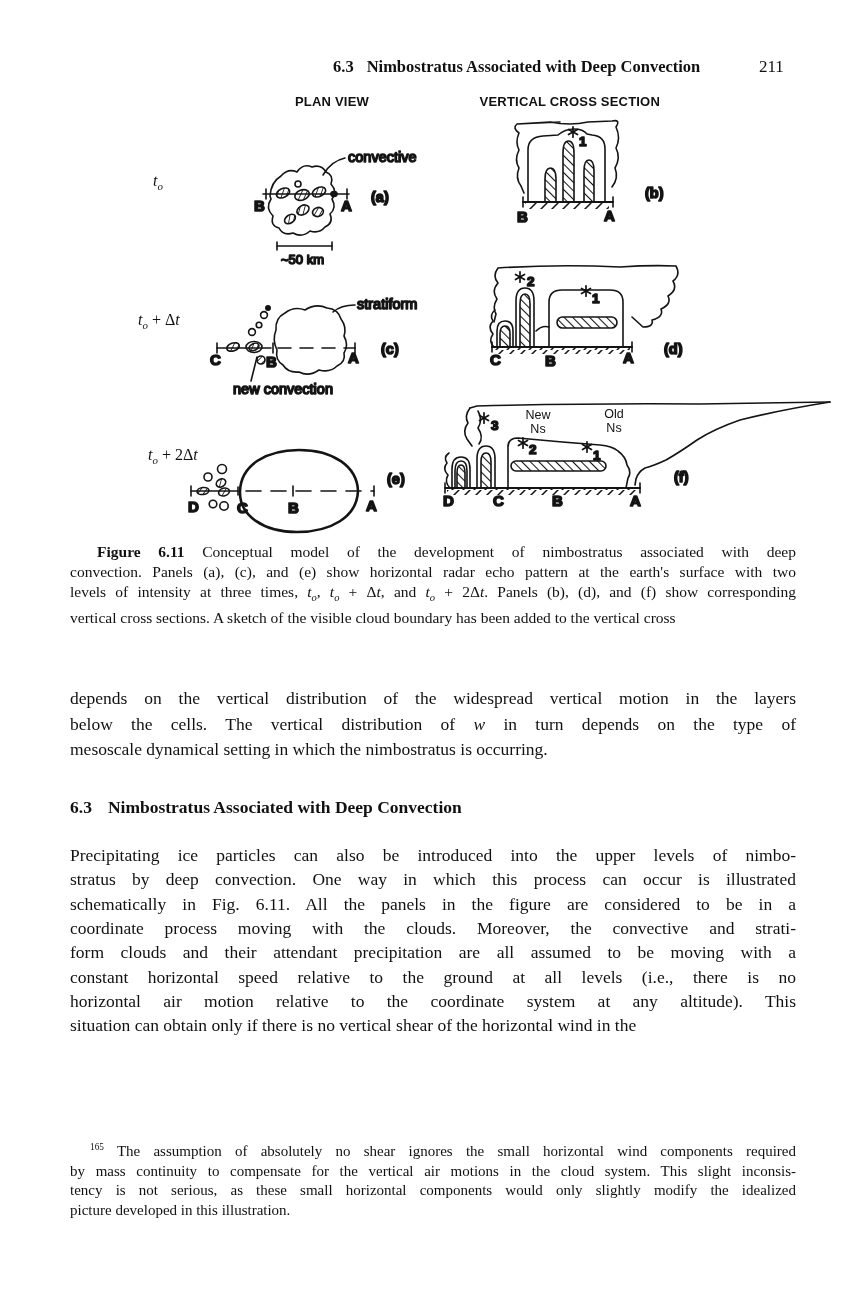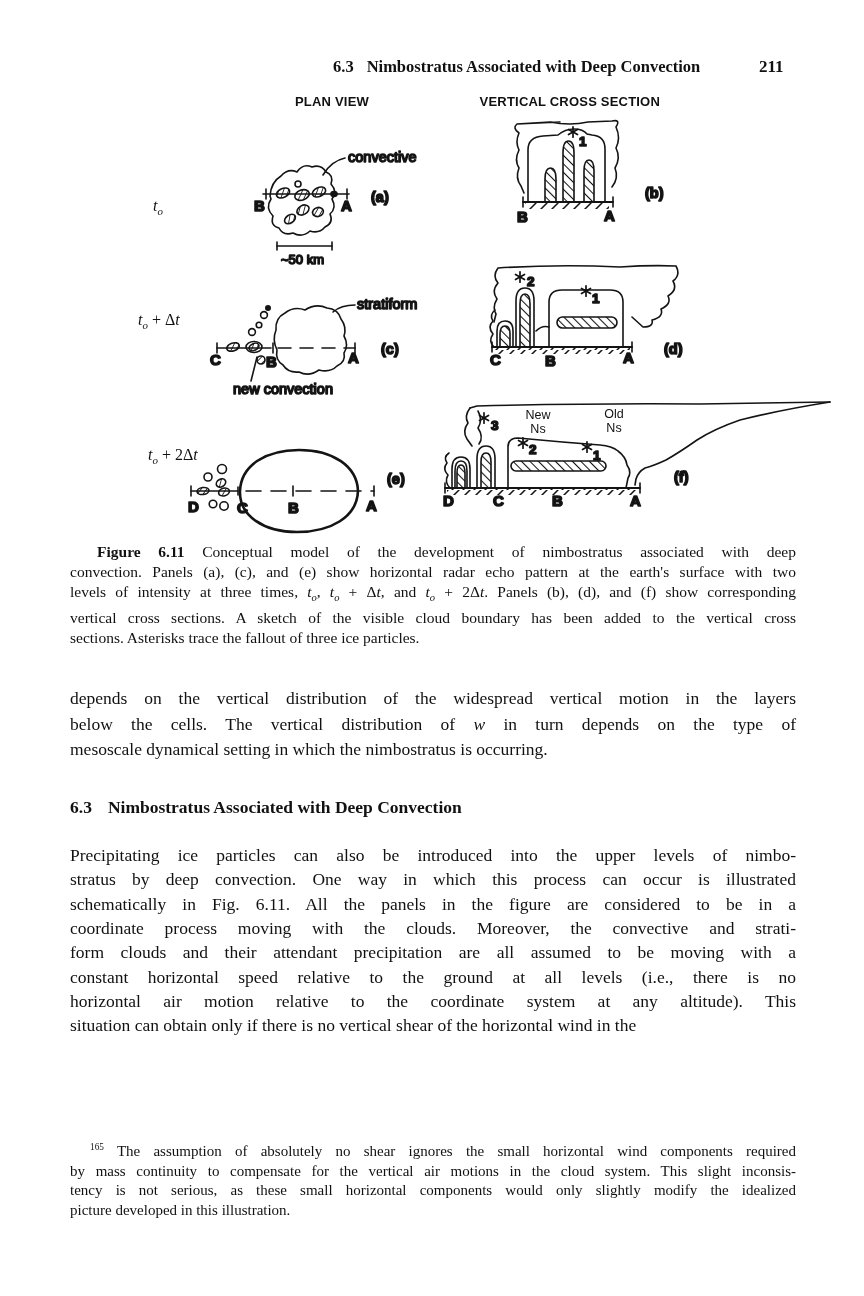--- a/index.html
+++ b/index.html
@@ -1,21 +1,21 @@
 <!DOCTYPE html>
 <html><head>
 <meta charset="utf-8">
 <style>
   html,body{margin:0;padding:0;background:#e8e8e8;}
   .page{position:relative;width:864px;height:1296px;background:#ffffff;color:#111;
         font-family:"Liberation Serif","DejaVu Serif",serif;overflow:hidden;}
   .abs{position:absolute;}
   
   .running-header{top:57px;left:333px;display:flex;gap:13px;font-weight:bold;font-size:16.5px;}
-  .page-number{top:57px;left:759px;font-size:17px;font-weight:bold;}
+  .page-number{top:57px;left:759px;font-size:17px;}
   
   .colhead{top:94px;font-family:"Liberation Sans","DejaVu Sans",sans-serif;
            font-weight:bold;font-size:13px;text-align:right;letter-spacing:.2px;}
   .time-label{font-size:16px;font-style:normal;}
   .ns-label{font-family:"Liberation Sans","DejaVu Sans",sans-serif;font-size:12.5px;
             line-height:13.5px;text-align:center;white-space:pre-line;width:40px;}
   
   .textblock{left:70px;width:726px;}
   .tline{text-align:justify;text-align-last:justify;}
   .tline:last-child{text-align-last:left;}
@@ -204,35 +204,34 @@
         <text class="svgsans mnum" x="529" y="454">2</text>
         <text class="svgsans mnum" x="593" y="460">1</text>
         <text class="svgsans pt" x="443" y="506">D</text>
         <text class="svgsans pt" x="493" y="506">C</text>
         <text class="svgsans pt" x="552" y="506">B</text>
         <text class="svgsans pt" x="630" y="506">A</text>
         <text class="svgsans tag" x="674" y="482">(f)</text>
       </g>
     </svg>
 
-    <div class="abs time-label" style="top:197px;left:153px;"><span class="seg-i">t</span><span class="seg-i seg-sub">o</span></div>
+    <div class="abs time-label" style="top:172px;left:153px;"><span class="seg-i">t</span><span class="seg-i seg-sub">o</span></div>
     <div class="abs time-label" style="top:311px;left:138px;"><span class="seg-i">t</span><span class="seg-i seg-sub">o</span><span> + Δ</span><span class="seg-i">t</span></div>
     <div class="abs time-label" style="top:446px;left:148px;"><span class="seg-i">t</span><span class="seg-i seg-sub">o</span><span> + 2Δ</span><span class="seg-i">t</span></div>
     <div class="abs ns-label" style="top:409px;left:518px;">New
 Ns</div>
     <div class="abs ns-label" style="top:408px;left:594px;">Old
 Ns</div>
   </div>
 
   <div class="abs textblock caption">
       <div class="tline"><span class="seg-b">Figure 6.11</span><span>  Conceptual model of the development of nimbostratus associated with deep</span></div>
       <div class="tline"><span>convection. Panels (a), (c), and (e) show horizontal radar echo pattern at the earth's surface with two</span></div>
       <div class="tline"><span>levels of intensity at three times, </span><span class="seg-i">t</span><span class="seg-i seg-sub">o</span><span>, </span><span class="seg-i">t</span><span class="seg-i seg-sub">o</span><span> + Δ</span><span class="seg-i">t</span><span>, and </span><span class="seg-i">t</span><span class="seg-i seg-sub">o</span><span> + 2Δ</span><span class="seg-i">t</span><span>. Panels (b), (d), and (f) show corresponding</span></div>
       <div class="tline"><span>vertical cross sections. A sketch of the visible cloud boundary has been added to the vertical cross</span></div>
-      <div class="tline"><span>sections. Asterisks trace the fallout of three ice particles.</span></div>
     </div>
 
   <div class="abs textblock body-a">
       <div class="tline"><span>depends on the vertical distribution of the widespread vertical motion in the layers</span></div>
       <div class="tline"><span>below the cells. The vertical distribution of </span><span class="seg-i">w</span><span> in turn depends on the type of</span></div>
       <div class="tline"><span>mesoscale dynamical setting in which the nimbostratus is occurring.</span></div>
     </div>
 
   <div class="abs section-heading">
     <span>6.3</span>

